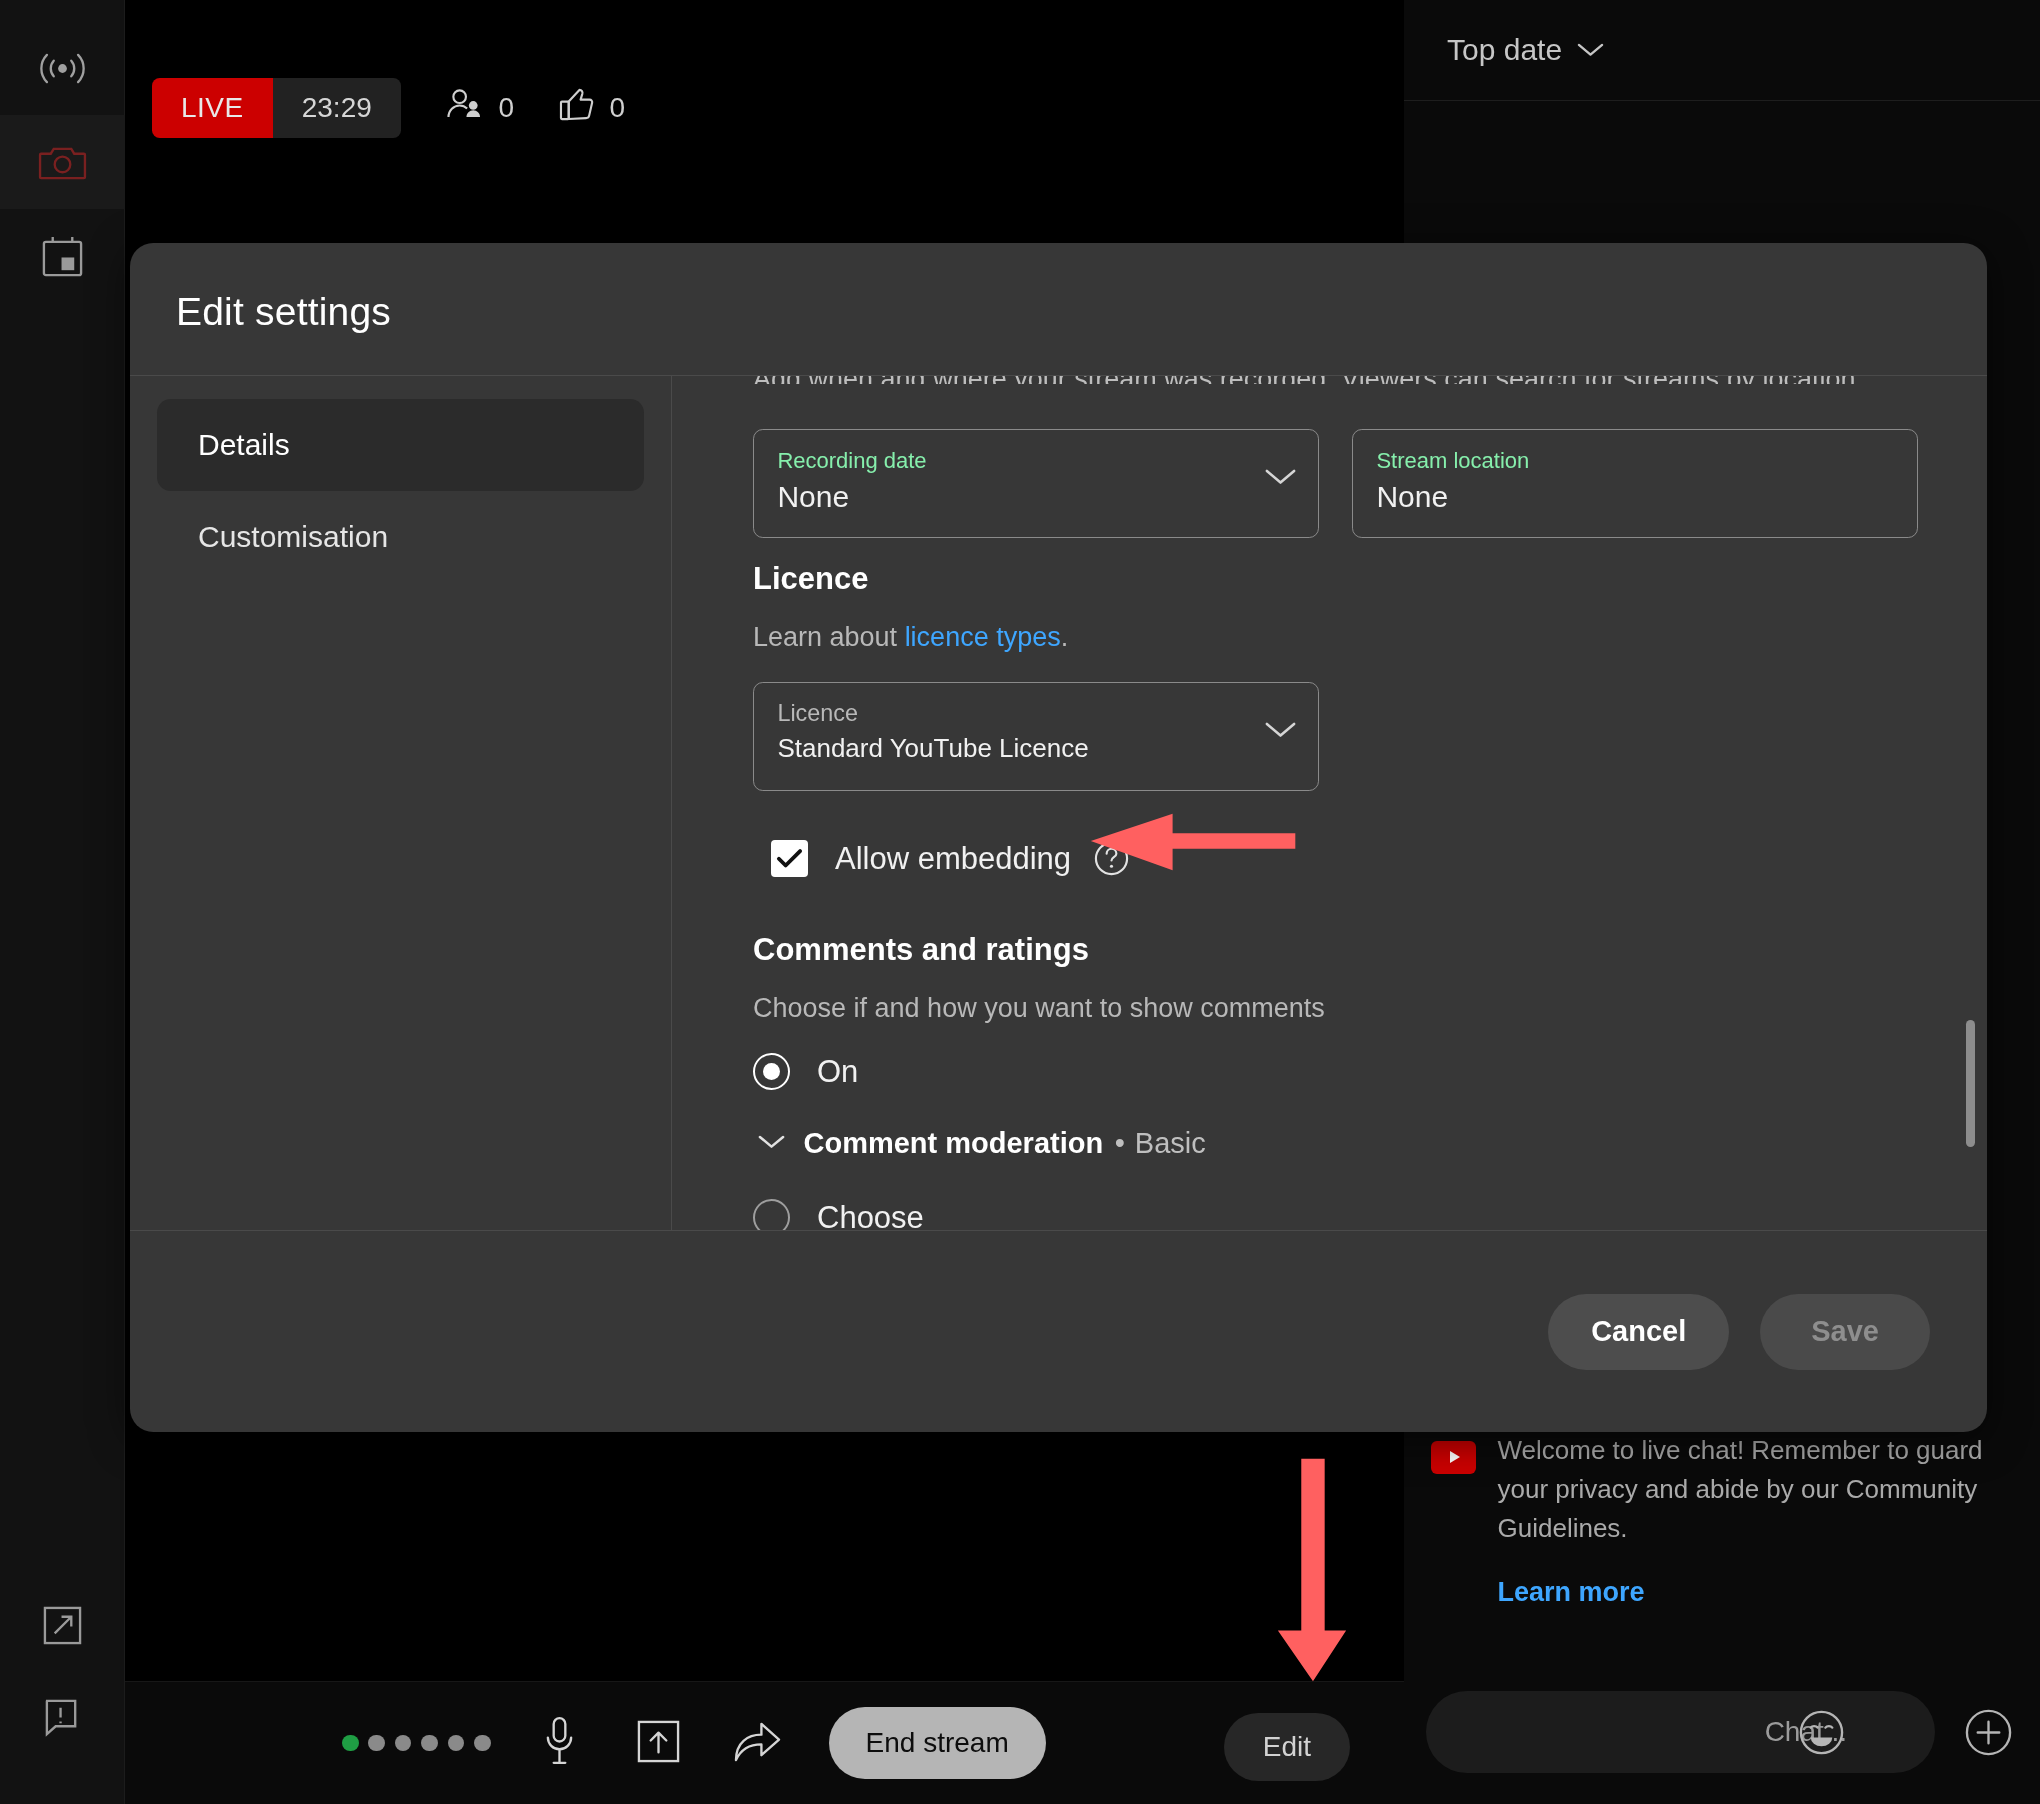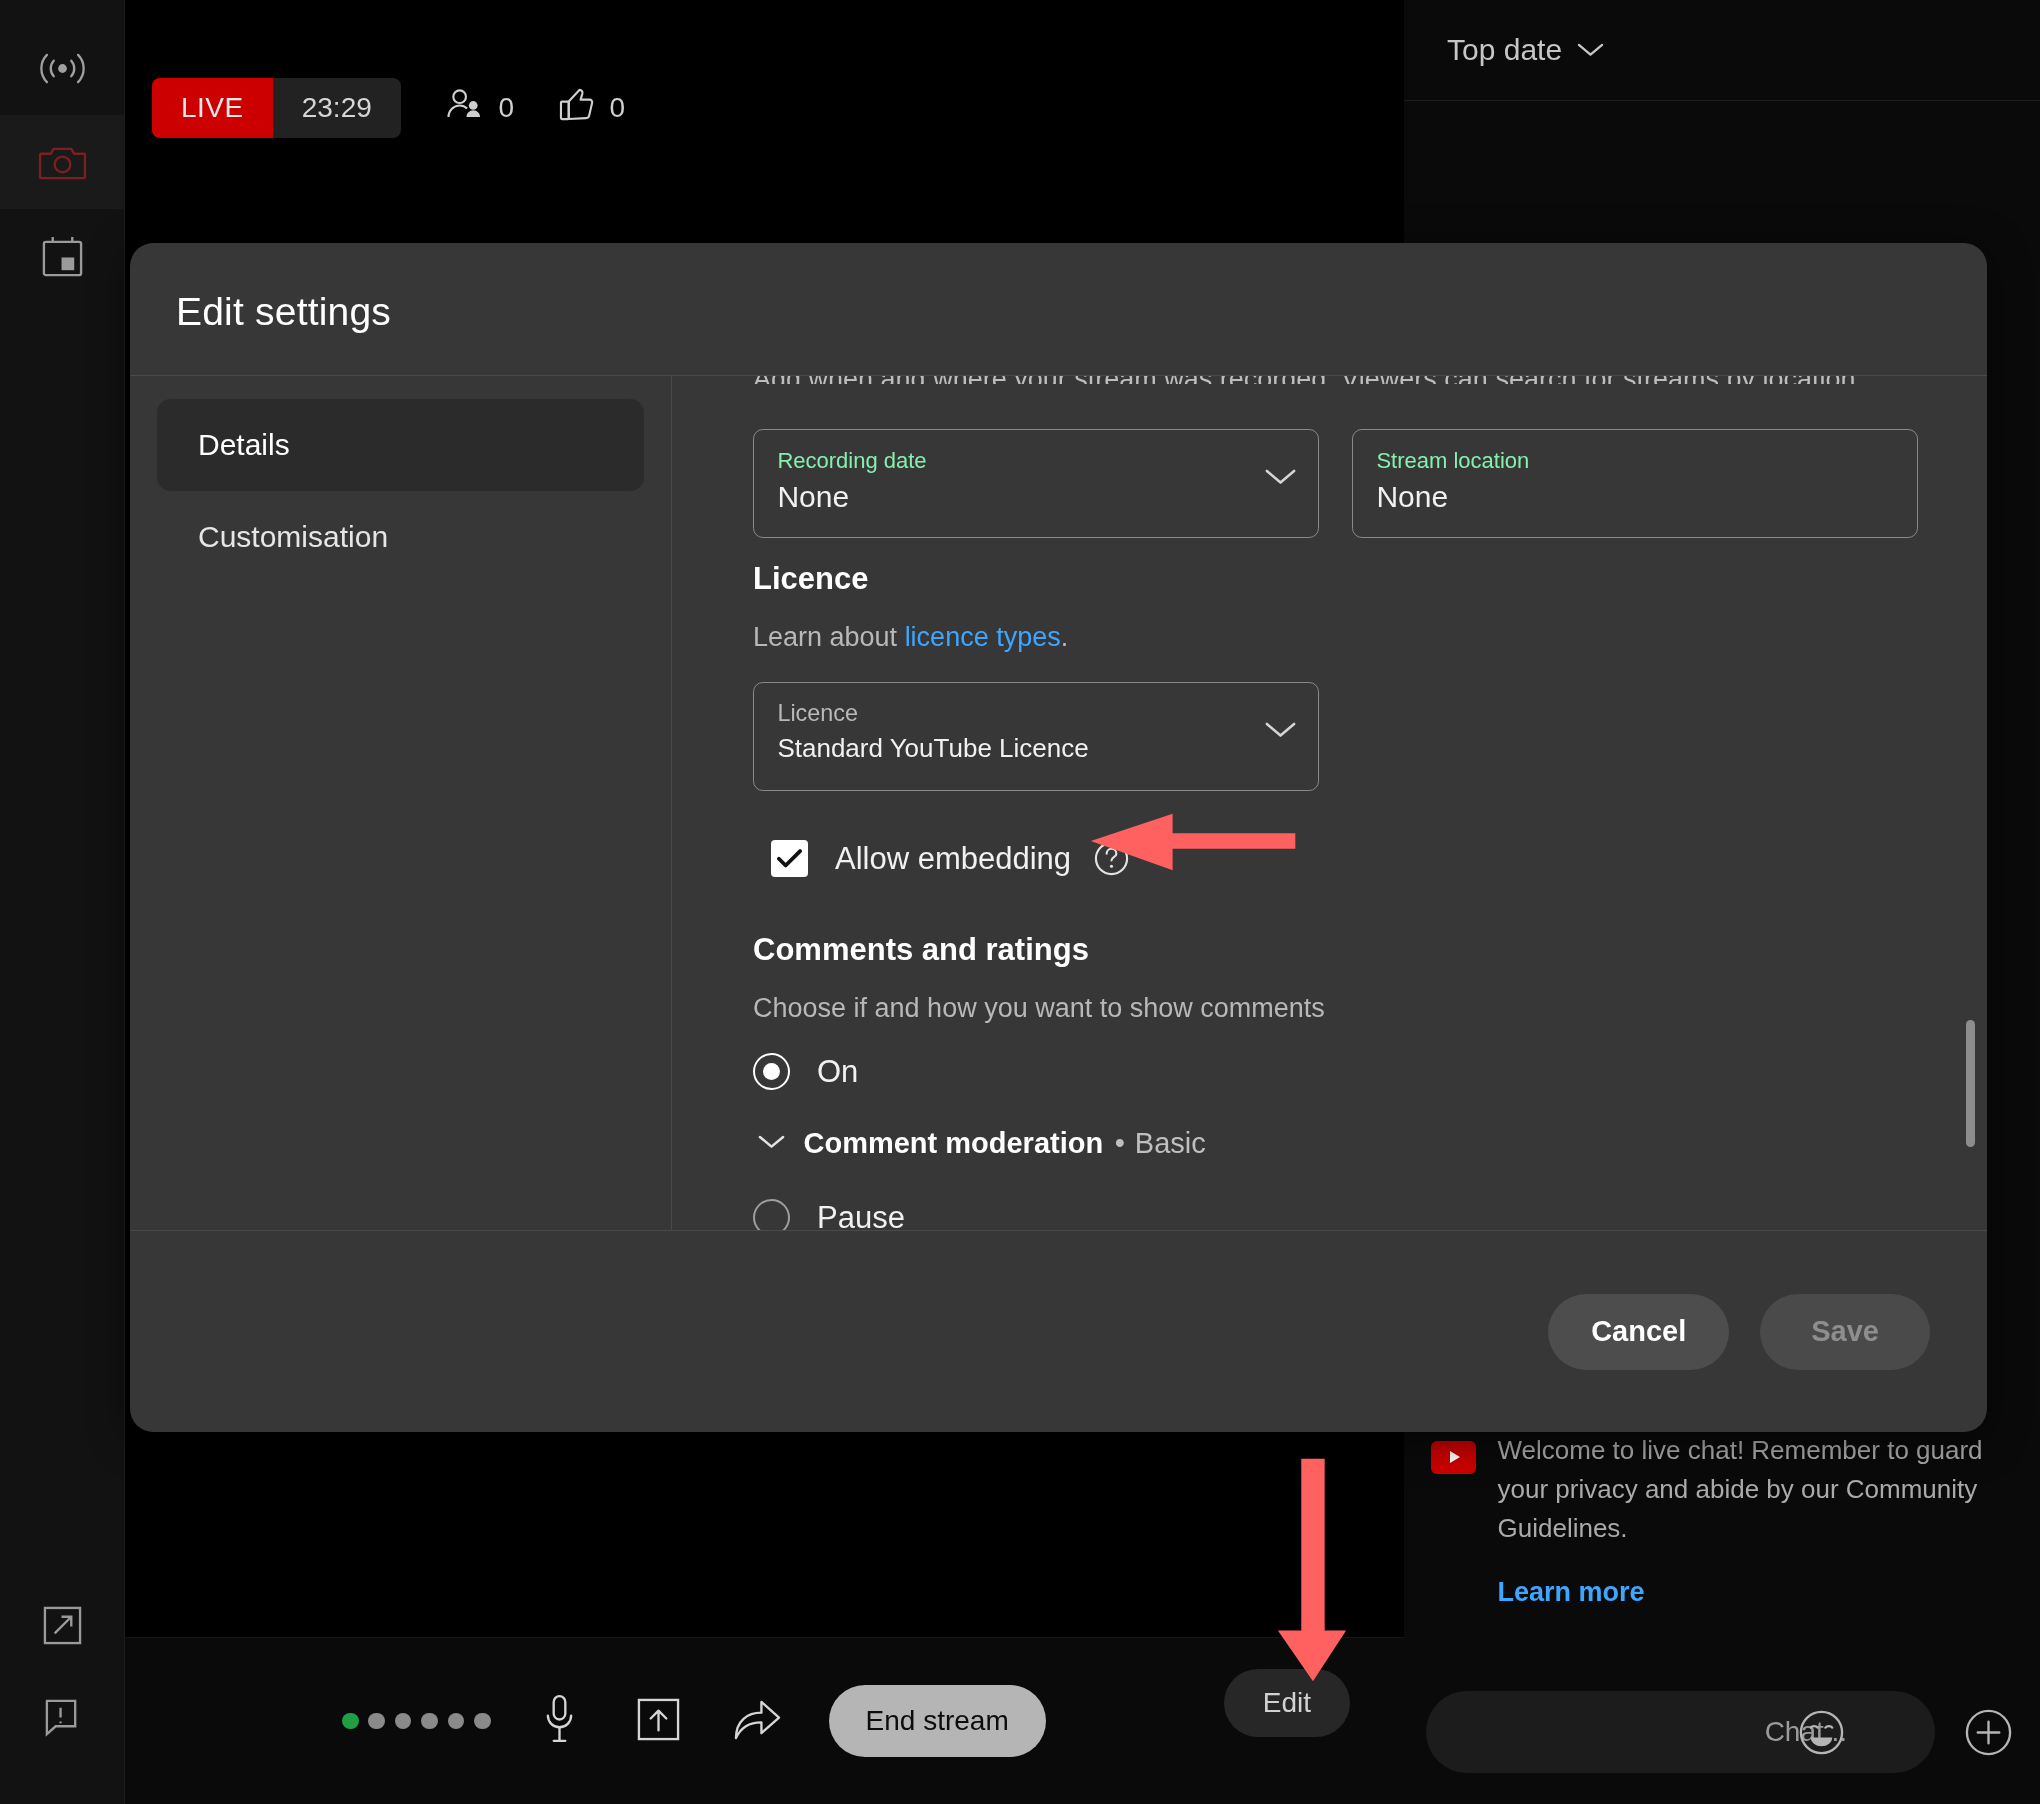--- a/index.html
+++ b/index.html
@@ -78,21 +78,21 @@
     display: flex; align-items: center;
     margin-left: 45px; color: #cfcfcf;
     font-size: 28px;
   }
   .metric .num { margin-left: 15.6px; }
 
   
   .control-bar {
     position: absolute;
     left: 0; bottom: 0;
-    width: 1280px; height: 167px;
+    width: 1280px; height: 123px;
     background: #0a0a0a;
     border-top: 1px solid #171717;
     display: flex; align-items: center; margin-top: 36px;
   }
   .conn-dots { display: flex; align-items: center; margin-left: 217px; gap: 9.8px; }
   .conn-dots i {
     display: block; width: 16.6px; height: 16.6px; border-radius: 50%;
     background: #8a8a8a;
   }
   .conn-dots i.on { background: #1f9e44; }
@@ -675,21 +675,21 @@
                 <path d="M3 4 L15 14 L27 4"></path>
               </svg>
             </span>
             <span class="mlabel">Comment moderation</span>
             <span class="mvalue">•</span>
             <span class="mvalue" style="margin-left:9.8px">Basic</span>
           </div>
 
           <div class="radio-row" style="margin-top:39px">
             <span class="radio off"></span>
-            <span class="rl">Pause</span>
+            <span class="rl">Choose</span>
           </div>
 
         </div>
 
       </div>
 
       <div class="scroll-track">
         <div class="scroll-thumb"></div>
       </div>
     </div>

